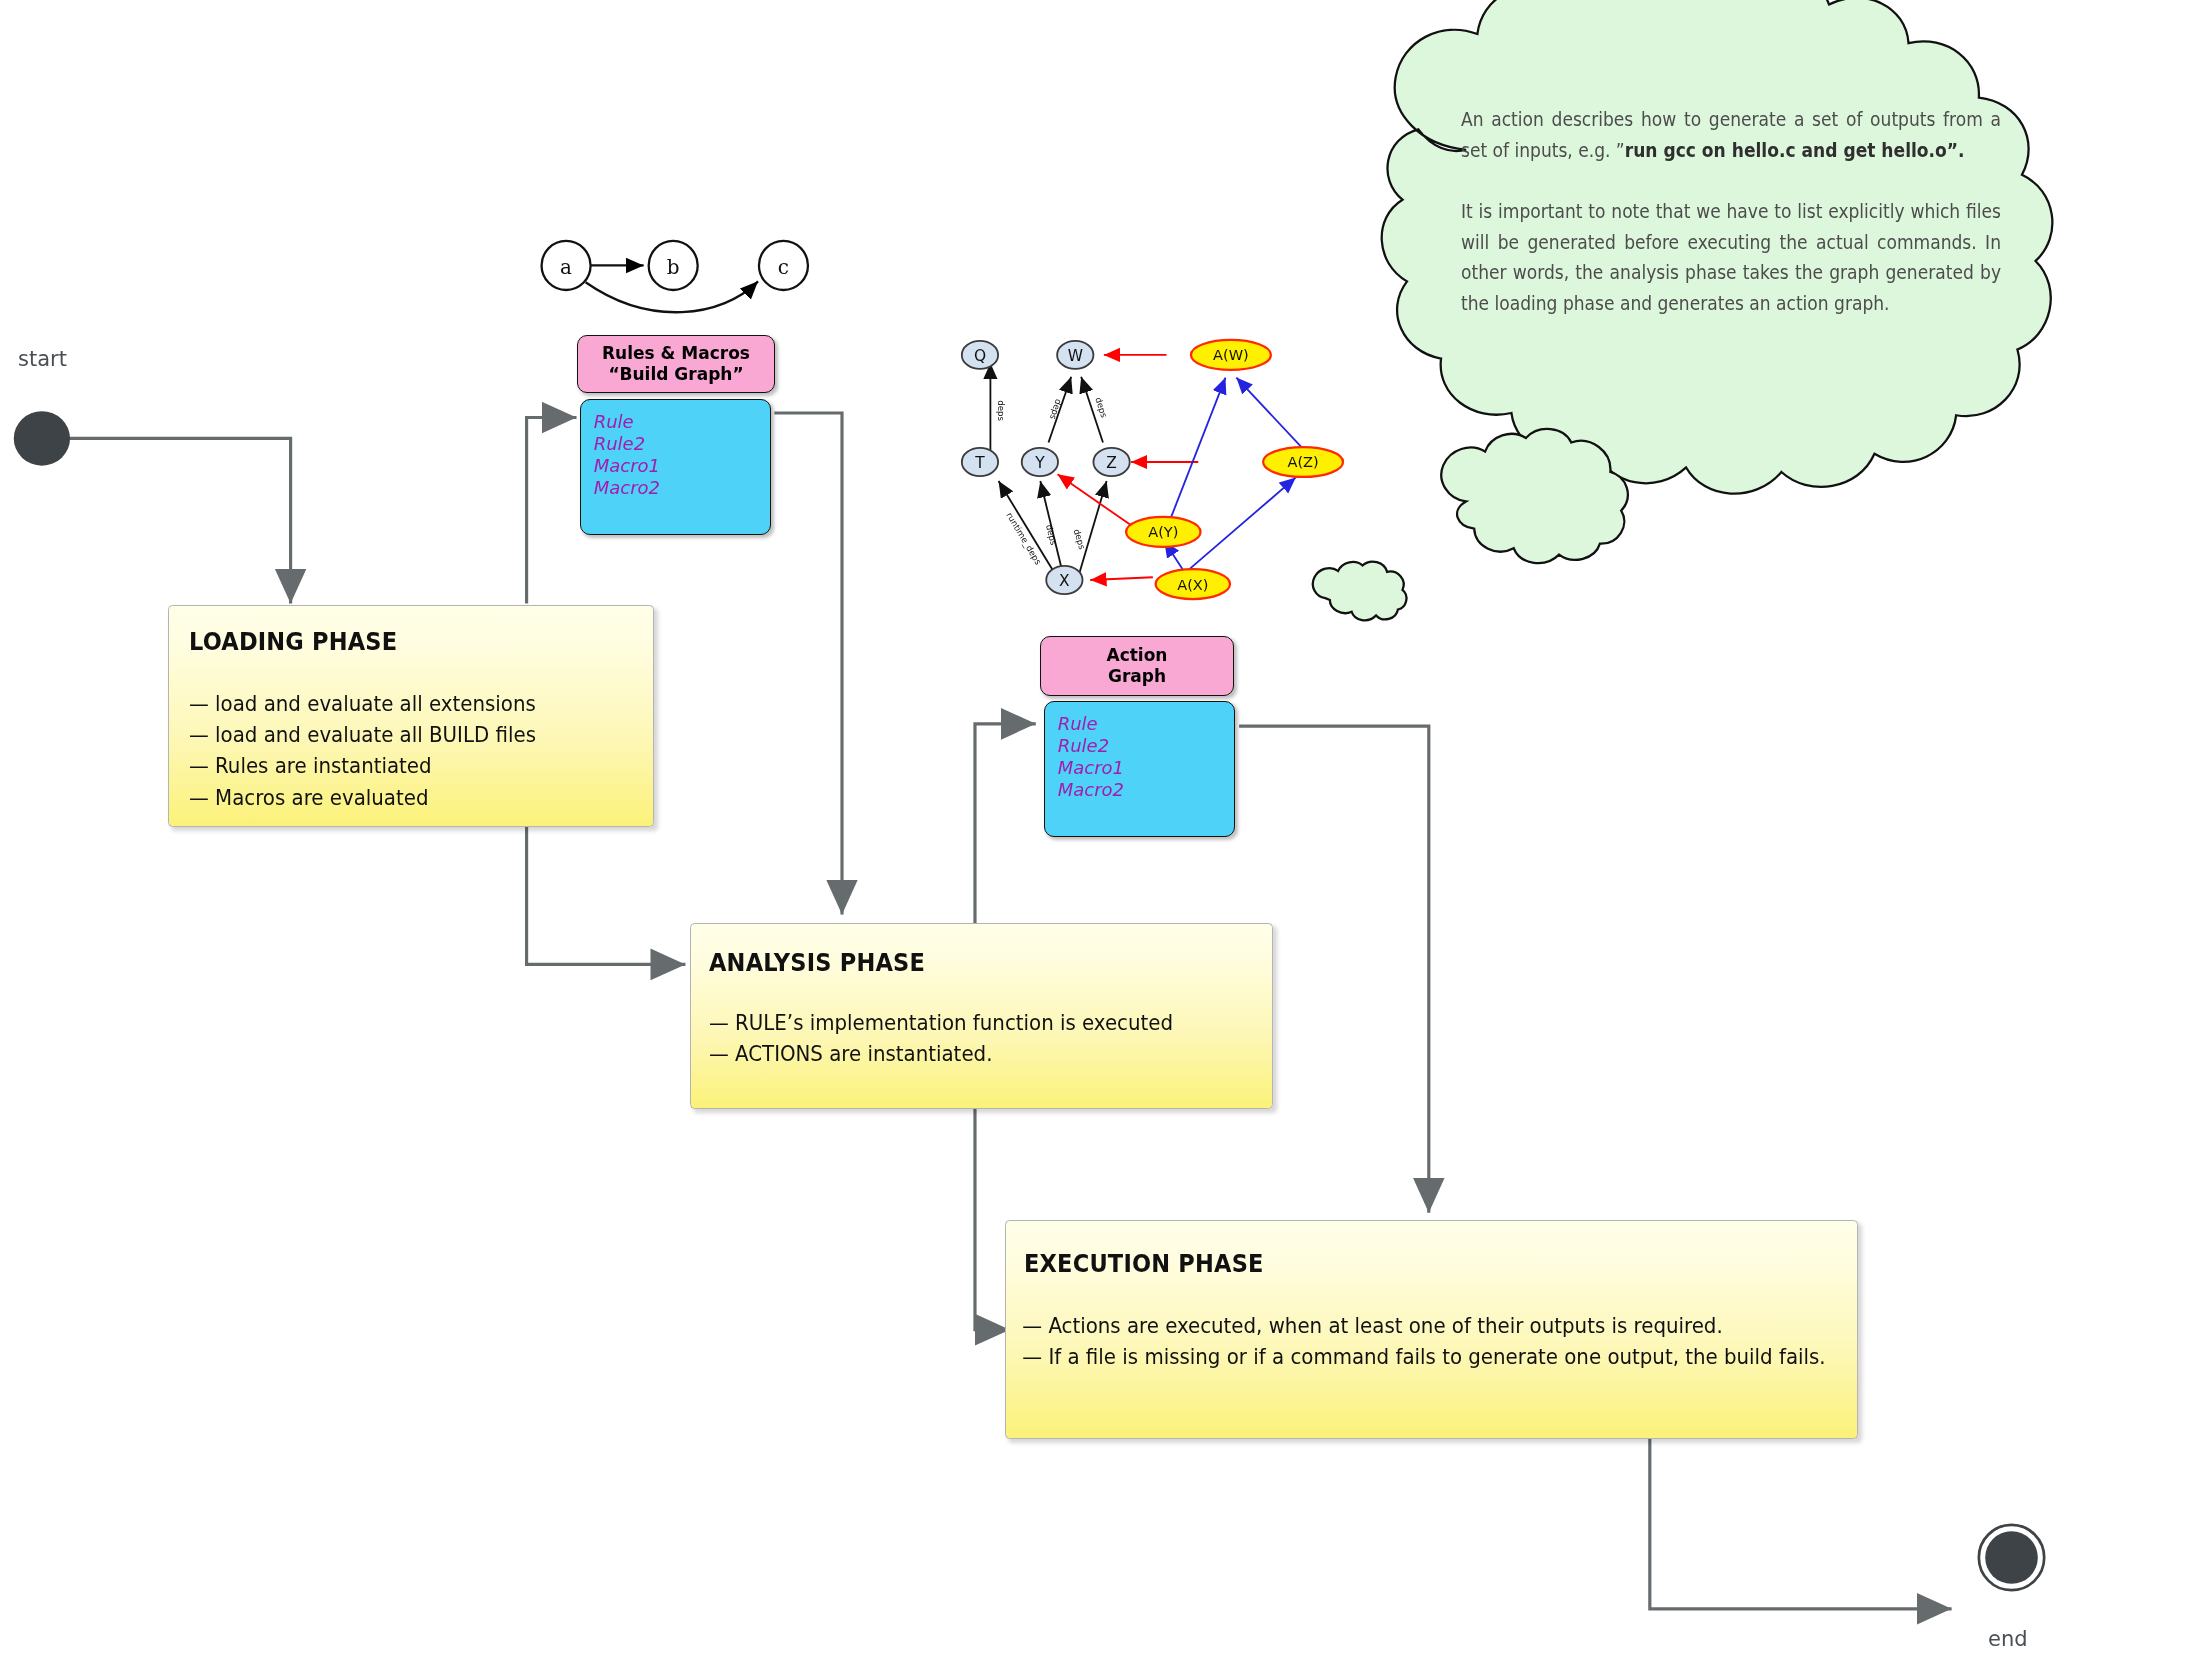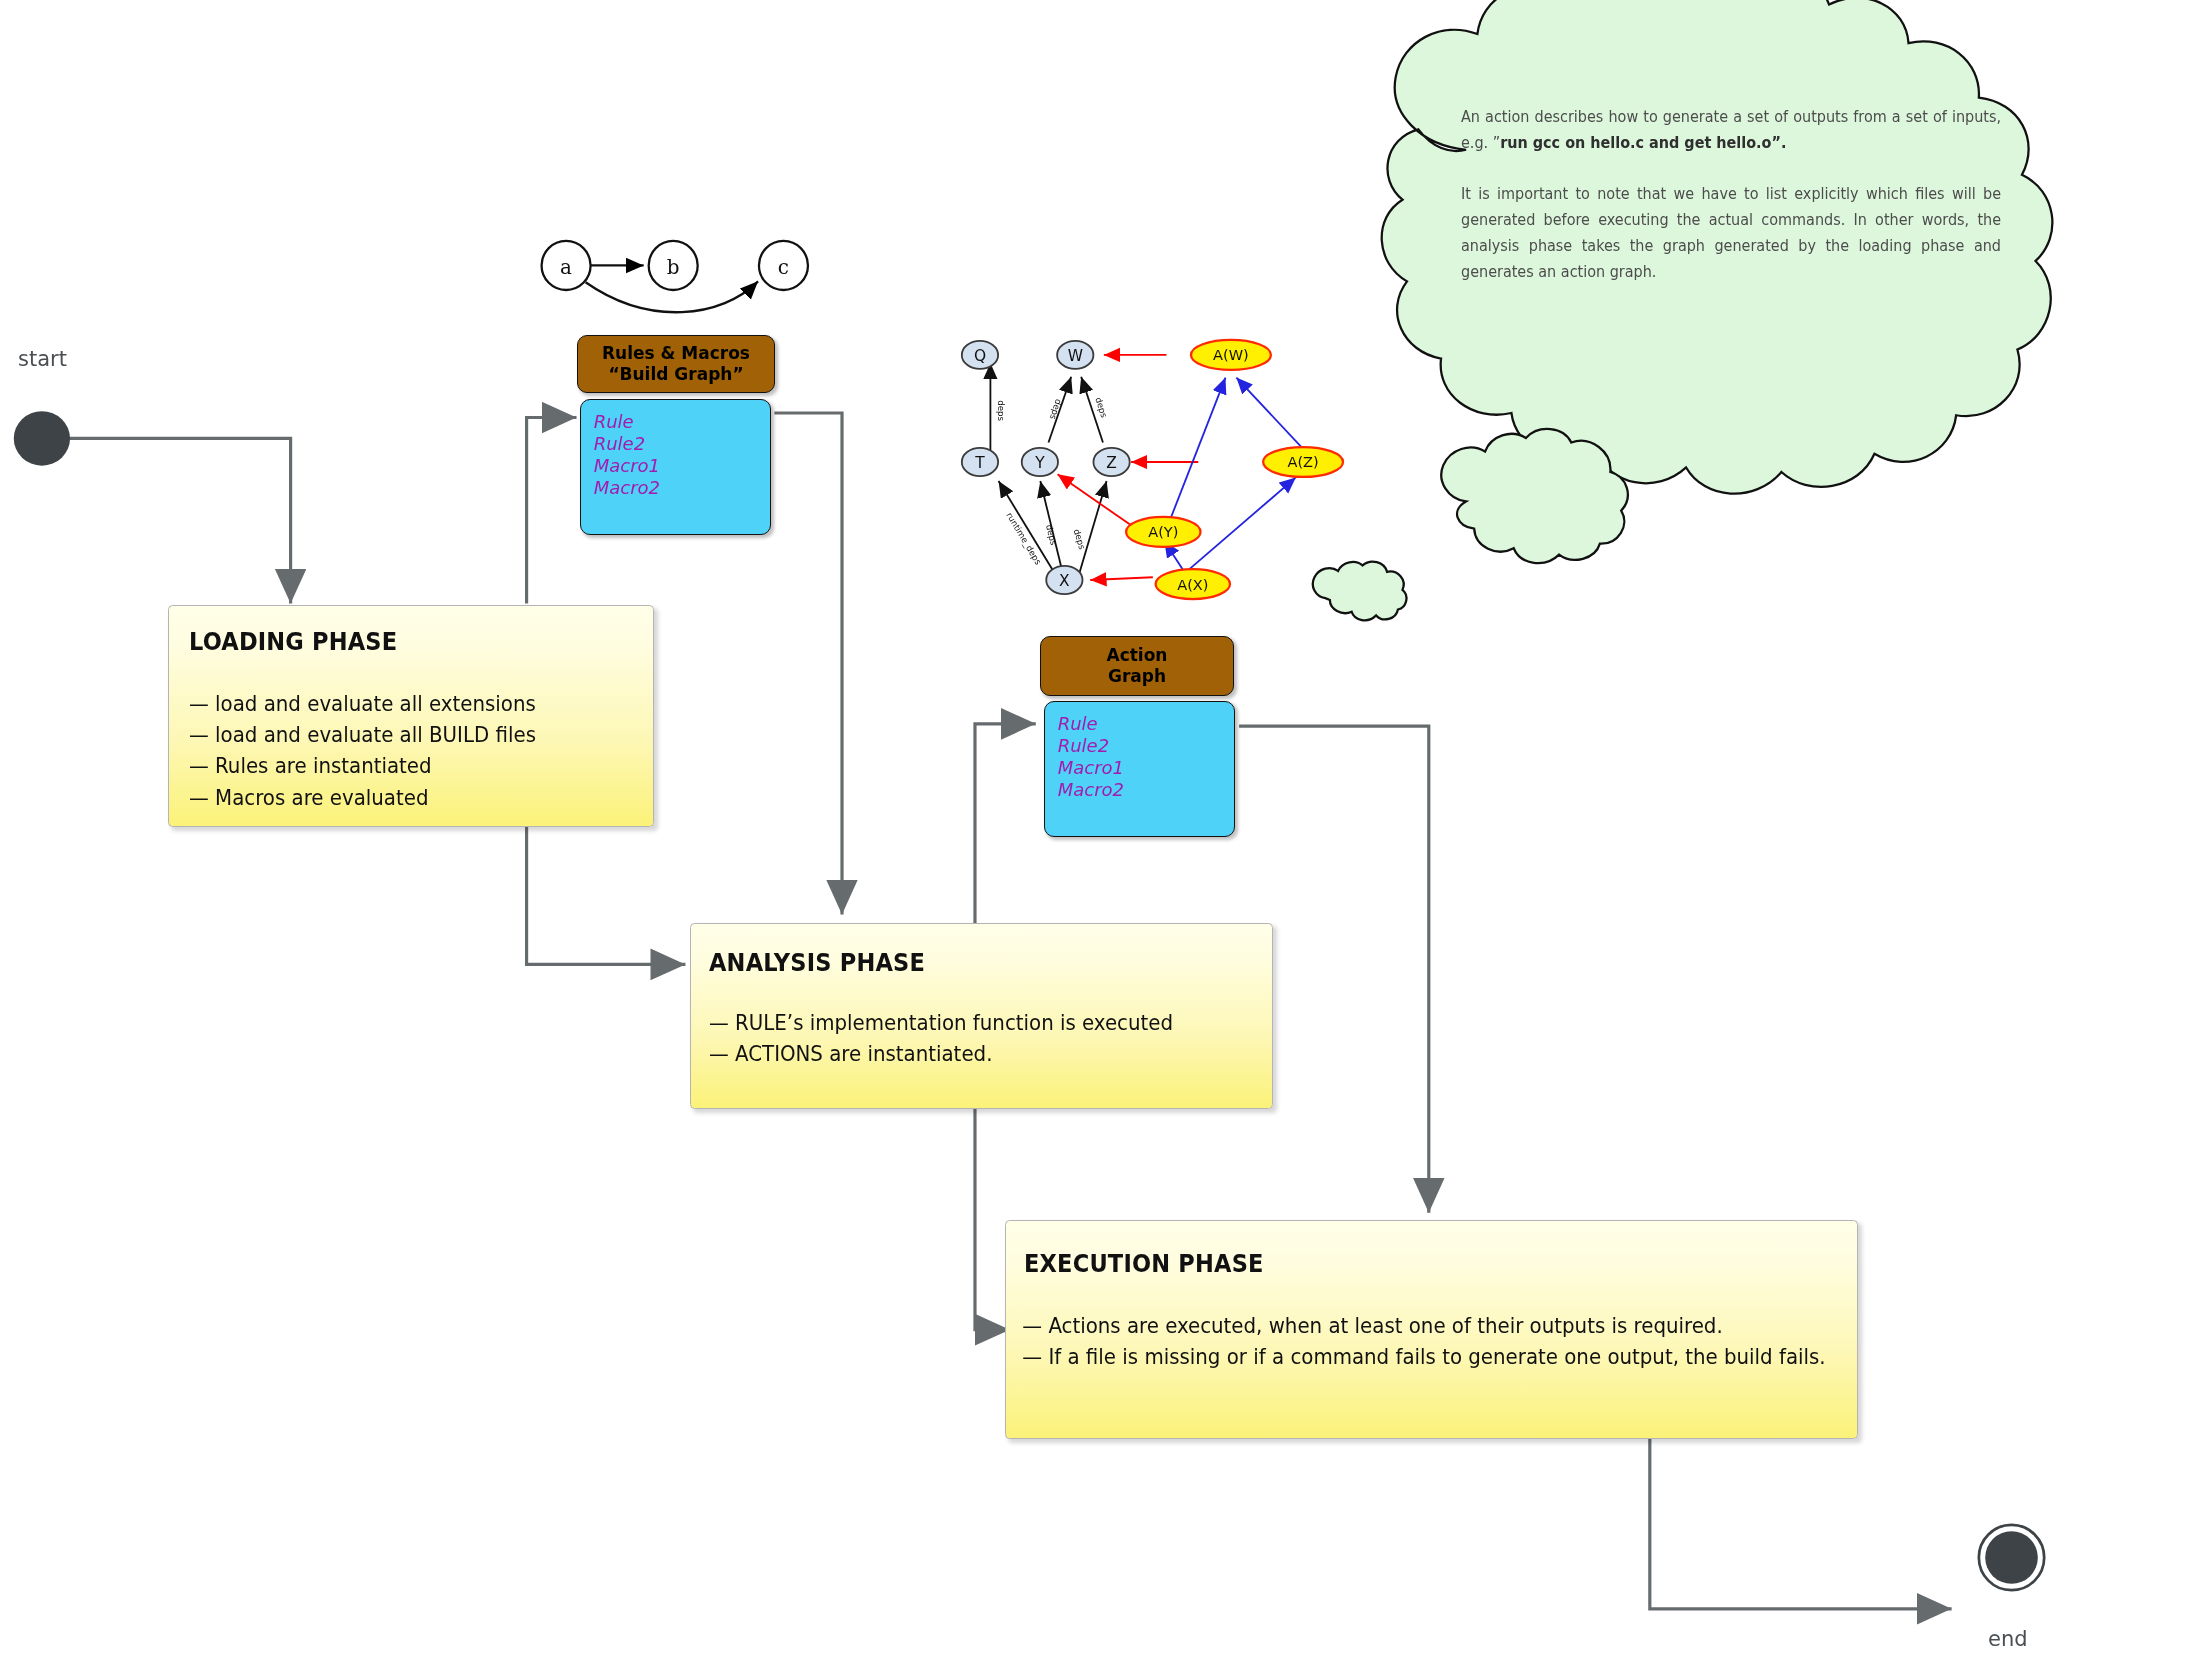--- a/index.html
+++ b/index.html
@@ -26,21 +26,21 @@
   .phase-list{
     font-family:"DejaVu Sans Condensed","Liberation Sans Narrow","Liberation Sans",sans-serif;
     font-stretch:condensed;
     color:#111111;
   }
   .phase-list div{white-space:nowrap;}
 
   
   .cyanhead{
     position:absolute;
-    background:#a16207;
+    background:#f9a8d4;
     border:1.4px solid #121212;
     border-radius:10px;
     box-sizing:border-box;
     box-shadow:2.7px 2.7px 3.6px rgba(0,0,0,0.25);
     display:flex;align-items:center;justify-content:center;
     text-align:center;
     font-family:"DejaVu Sans","Liberation Sans",sans-serif;
     font-weight:bold;
     color:#000;
     line-height:1.25;
@@ -314,19 +314,19 @@
   </div>
 
   <div class="phasebox" style="left:1005px;top:1220px;width:853px;height:219px;">
     <div class="phase-title" style="position:absolute;left:18px;top:28px;font-size:25px;">EXECUTION PHASE</div>
     <div class="phase-list" style="position:absolute;left:16.3px;top:89px;font-size:22px;line-height:1.42;">
       <div>— Actions are executed, when at least one of their outputs is required.</div>
       <div>— If a file is missing or if a command fails to generate one output, the build fails.</div>
     </div>
   </div>
 
-  <div class="cloudtext" style="left:1461px;top:104px;width:540px;font-size:16px;">
+  <div class="cloudtext" style="left:1461px;top:104px;width:540px;font-size:19px;">
     <p><span>An action describes how to generate a set of outputs from a set of inputs, e.g. ”</span><b>run gcc on hello.c and get hello.o”.</b></p>
     <p>It is important to note that we have to list explicitly which files will be generated before executing the actual commands. In other words, the analysis phase takes the graph generated by the loading phase and generates an action graph.</p>
   </div>
 
 </div>
 
 
 </body></html>

